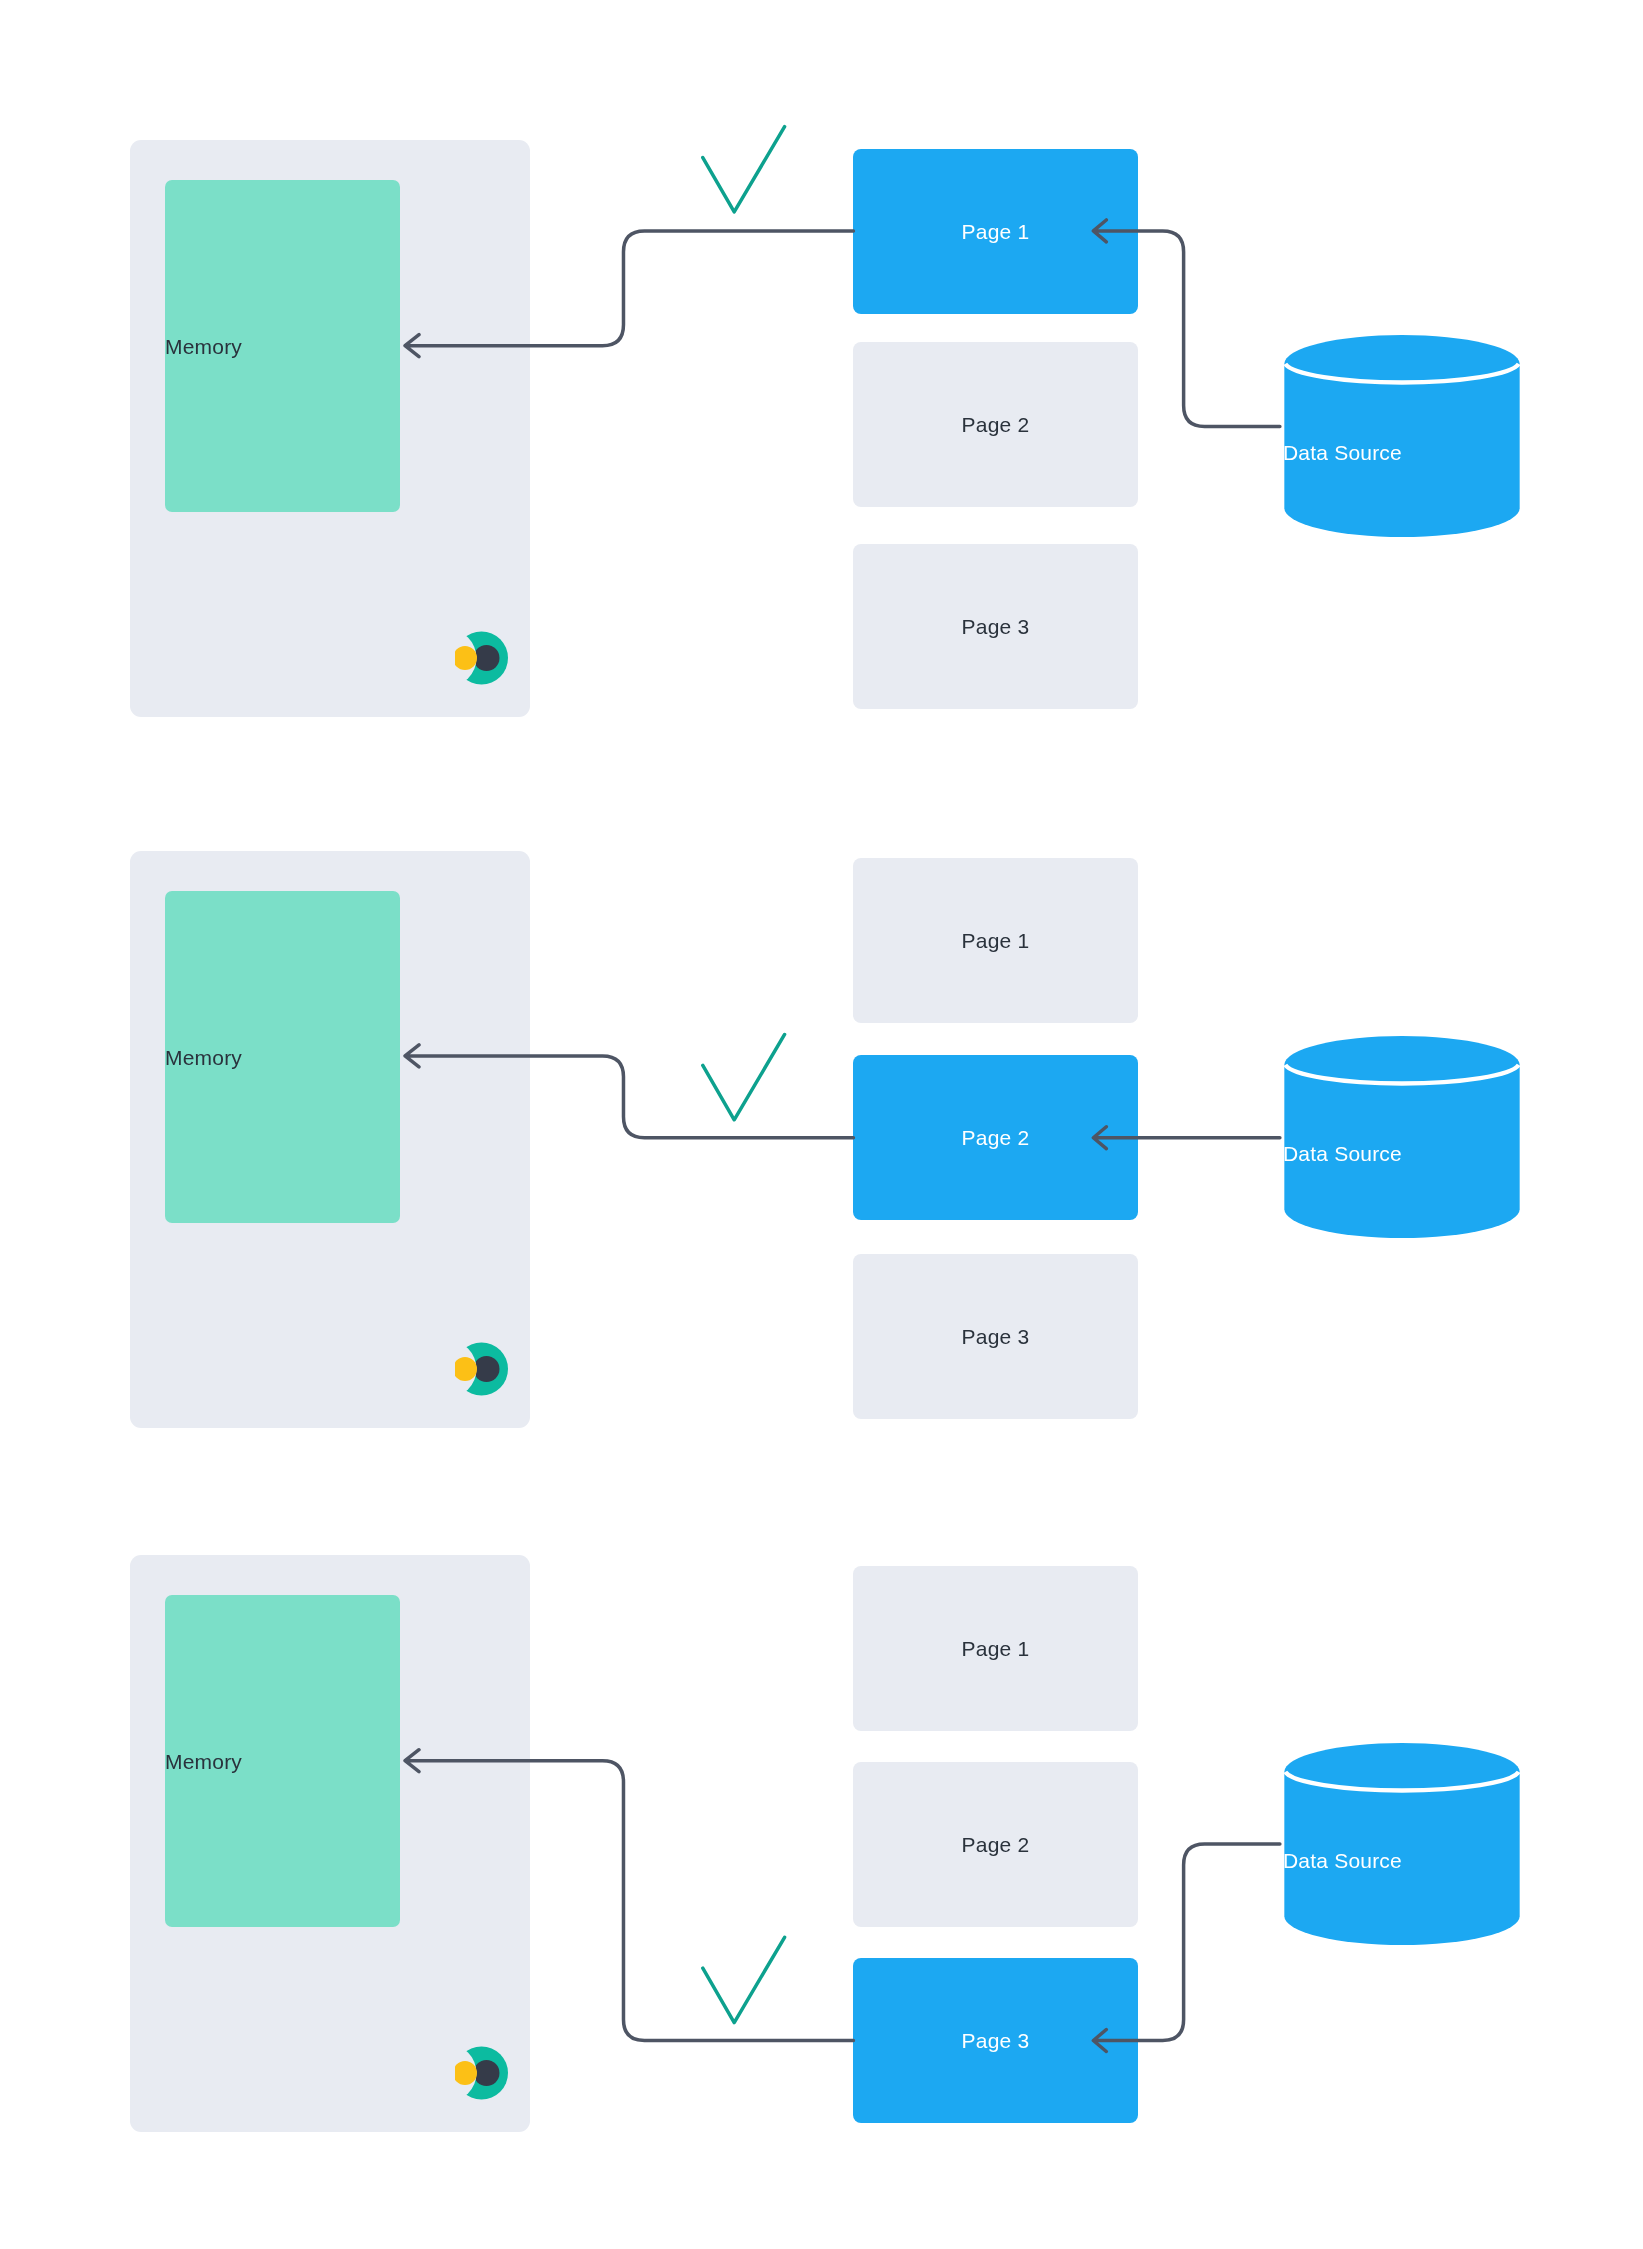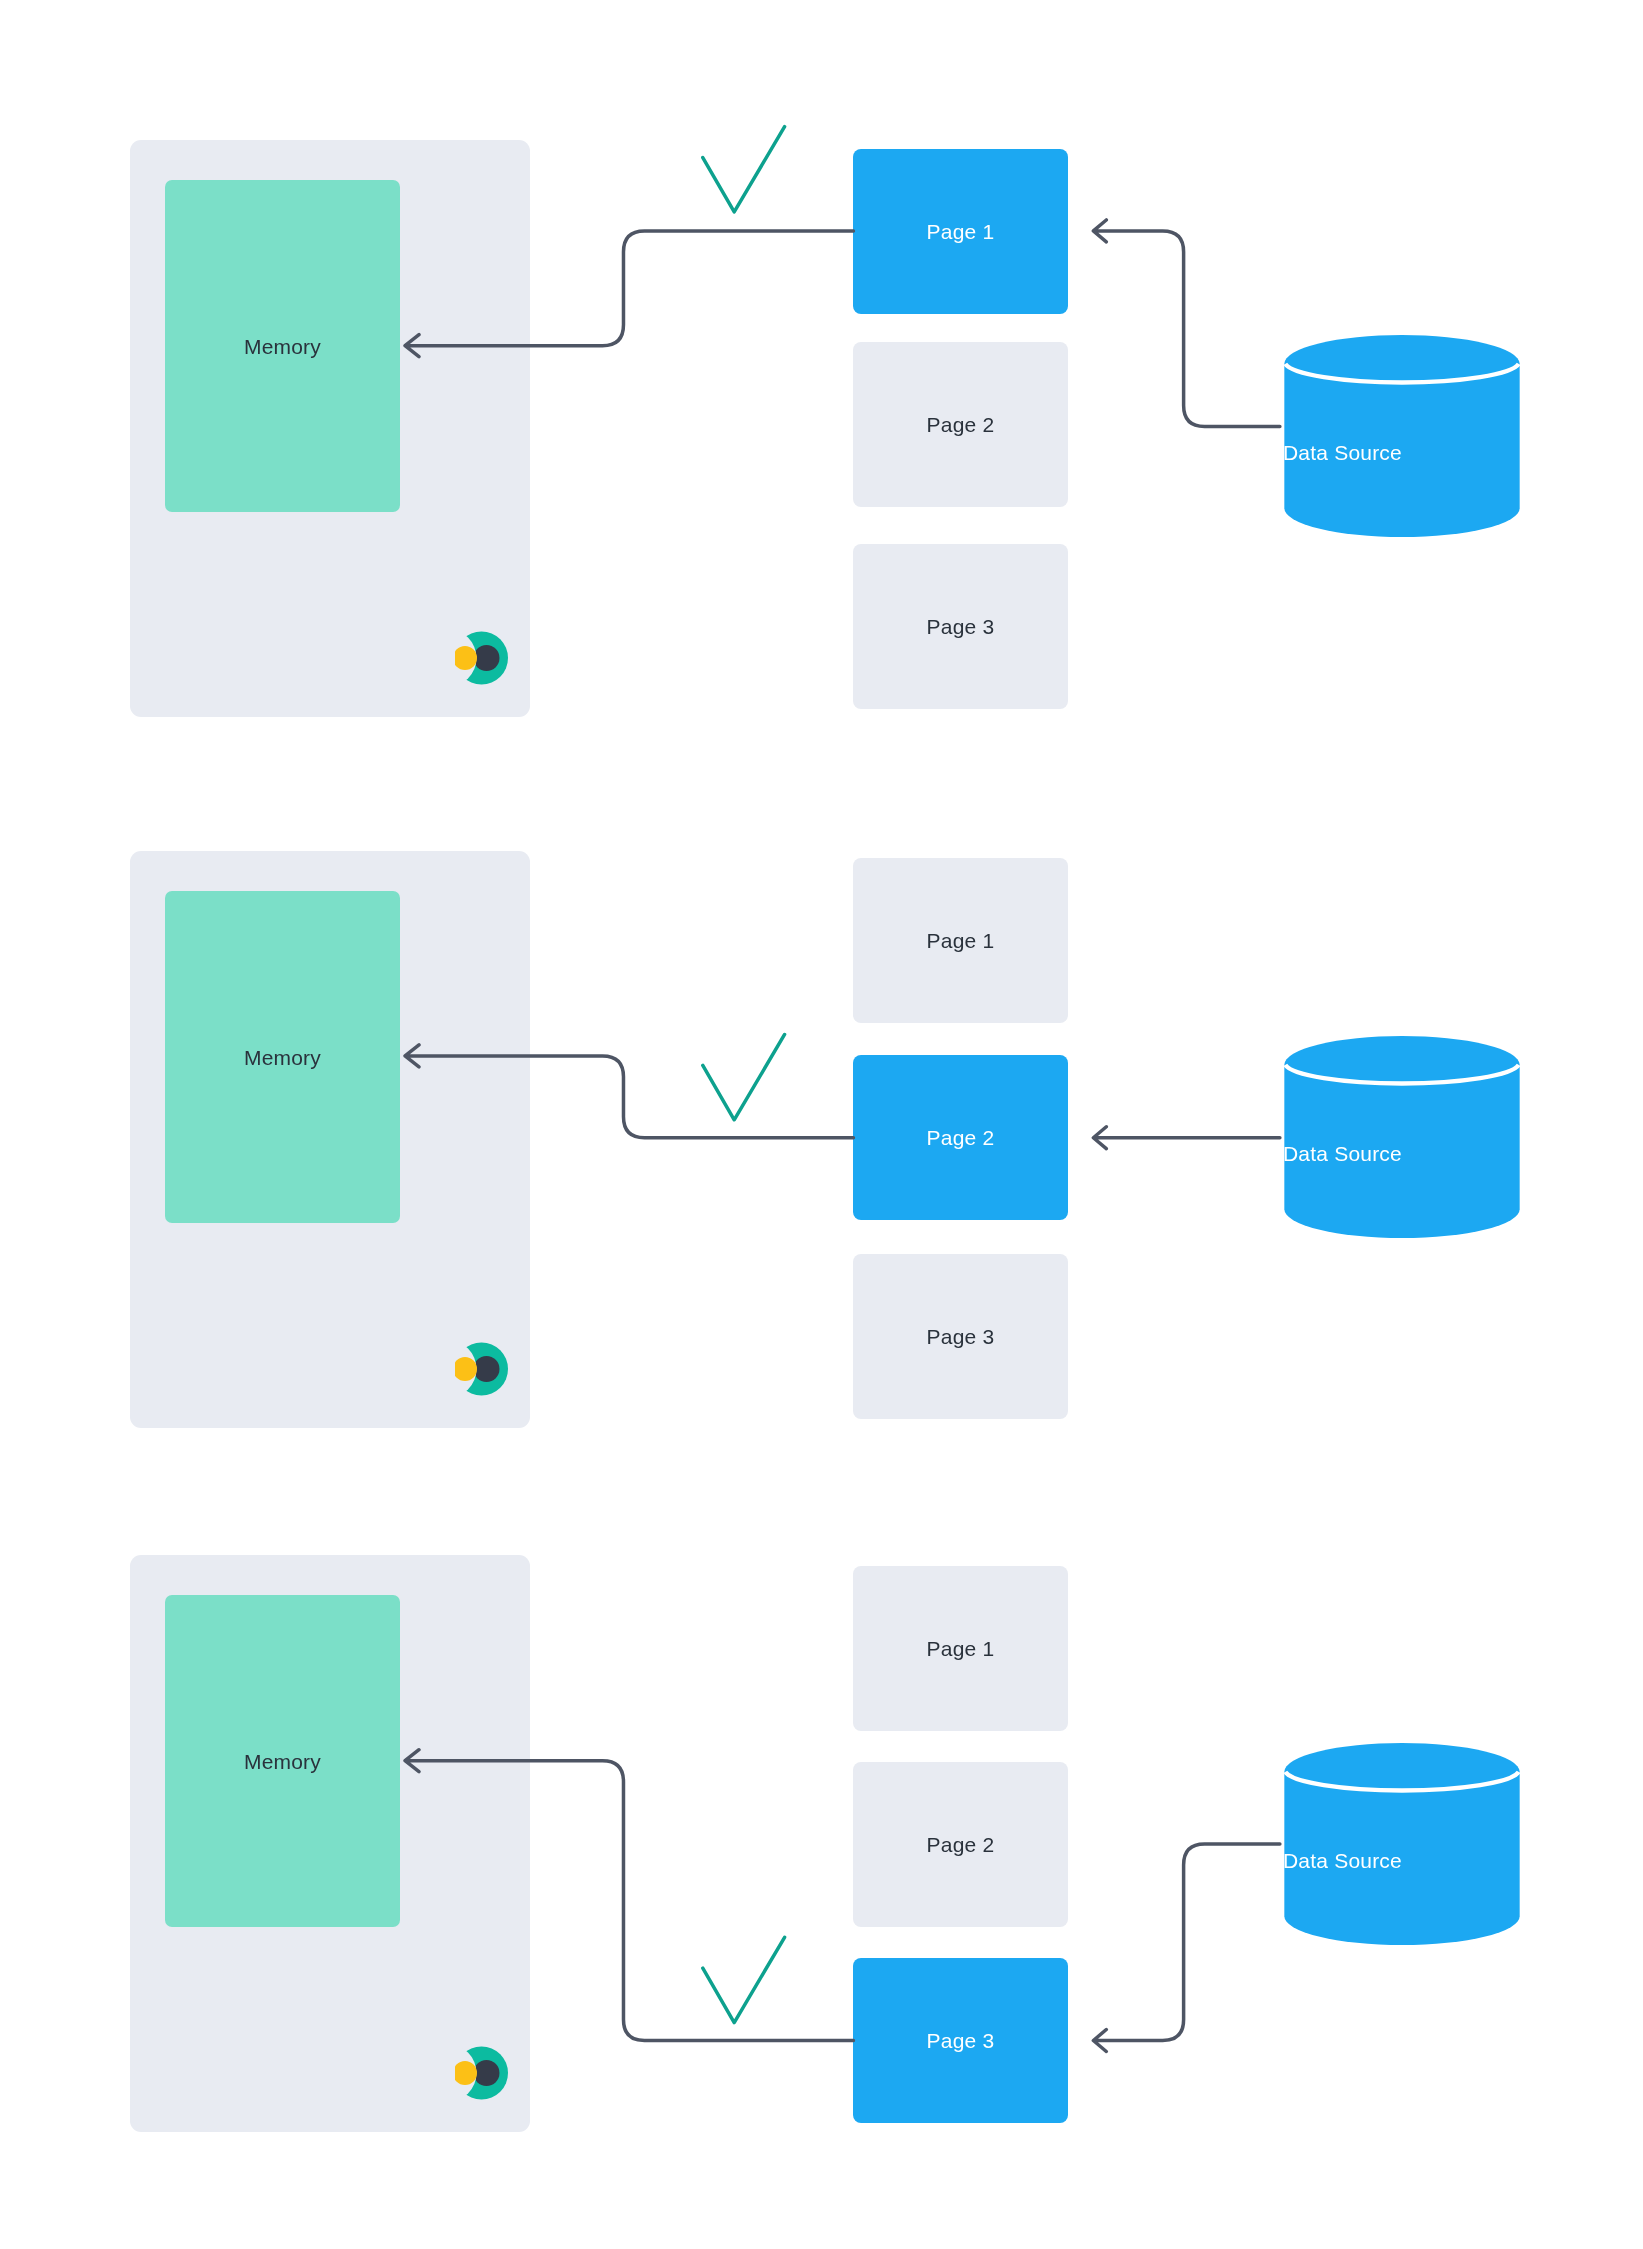--- a/index.html
+++ b/index.html
@@ -46,38 +46,38 @@
   .membox{
     position:absolute;
     left:35px;
     top:40px;
     width:235px;
     height:332px;
     background:var(--memory-teal,#7BDFC8);
     border-radius:7px;
     display:flex;
     align-items:center;
-    justify-content:center;
+    justify-content:flex-start;
   }
   .logo{
     position:absolute;
     left:325px;
     top:490px;
     width:56px;
     height:56px;
   }
   .logo .lg-teal{fill:var(--logo-teal,#0CBBA0);}
   .logo .lg-dark{fill:var(--logo-dark,#353B49);}
   .logo .lg-cut{fill:var(--panel-gray,#E8EBF2);}
   .logo .lg-yellow{fill:var(--logo-yellow,#FCC016);}
   
   .page{
     position:absolute;
     left:853px;
-    width:215px;
+    width:285px;
     height:165px;
     background:var(--panel-gray,#E8EBF2);
     border-radius:8px;
     display:flex;
     align-items:center;
     justify-content:center;
   }
   .page.active{background:var(--blue,#1CA8F2);}
   .page.active .label{color:var(--text-on-blue,#fff);}
   .pg-r1a{top:149px;} .pg-r1b{top:342px;} .pg-r1c{top:544px;}

